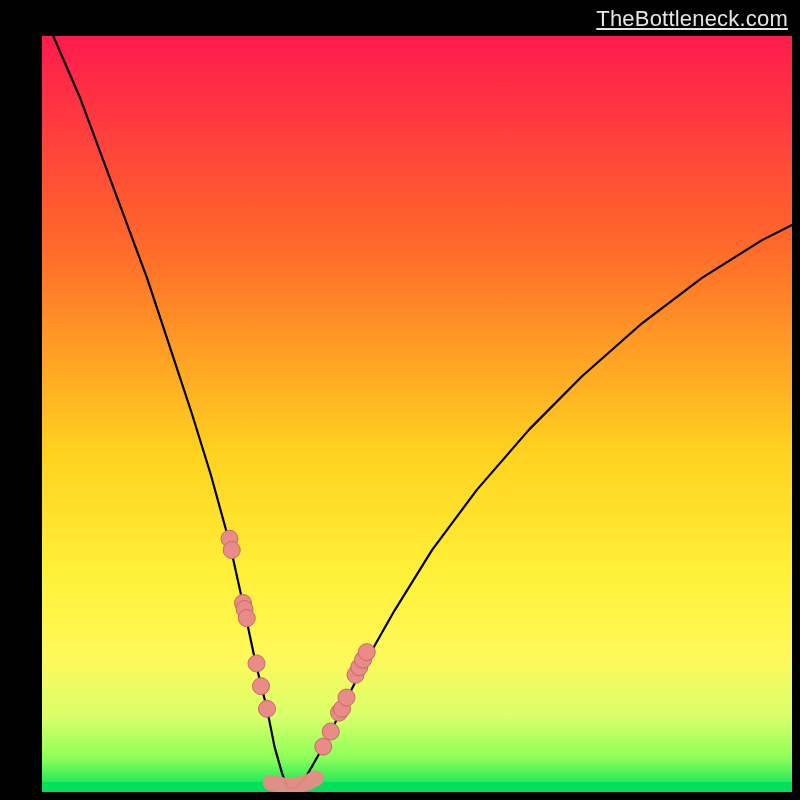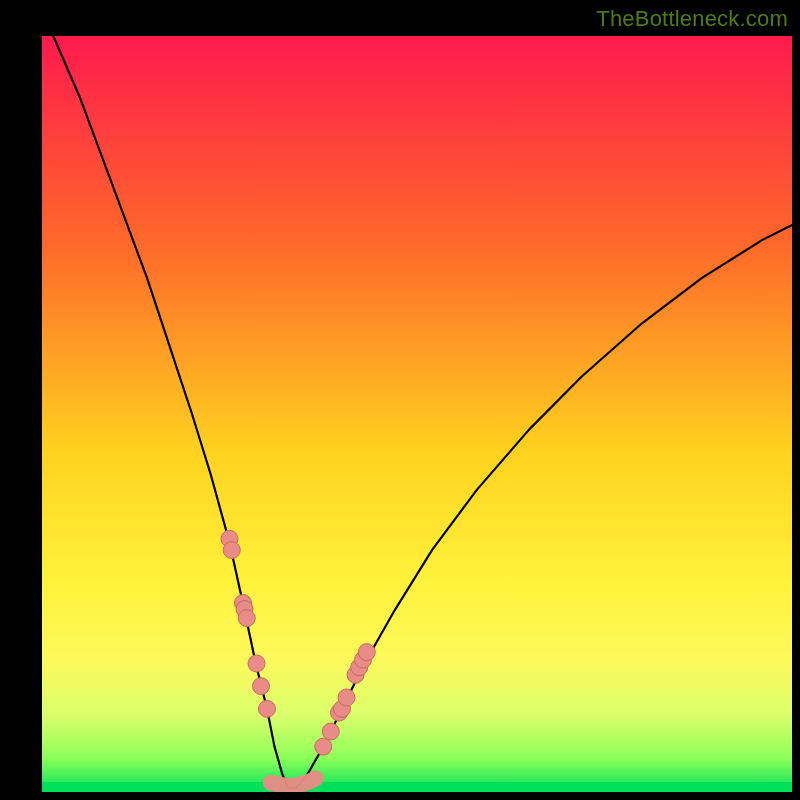--- a/index.html
+++ b/index.html
@@ -14,25 +14,26 @@
   .frame {
     position: relative;
     width: 800px;
     height: 800px;
     background: #000;
   }
   .watermark {
     position: absolute;
     top: 6px;
     right: 12px;
-    color: #4d7c0f;
+    color: #e5e5e5;
     font-size: 22px;
     font-weight: 500;
     letter-spacing: 0.2px;
     z-index: 10;
+    text-decoration: underline;
   }
   .plot {
     position: absolute;
     left: 42px;
     top: 36px;
     width: 750px;
     height: 756px;
   }
   svg {
     width: 100%;

